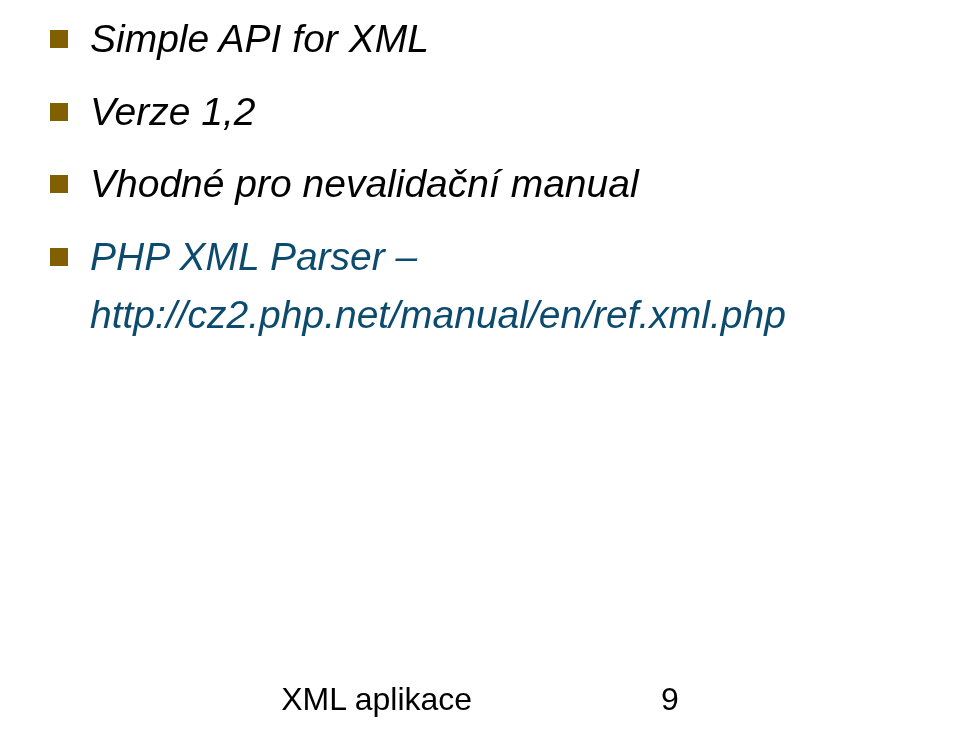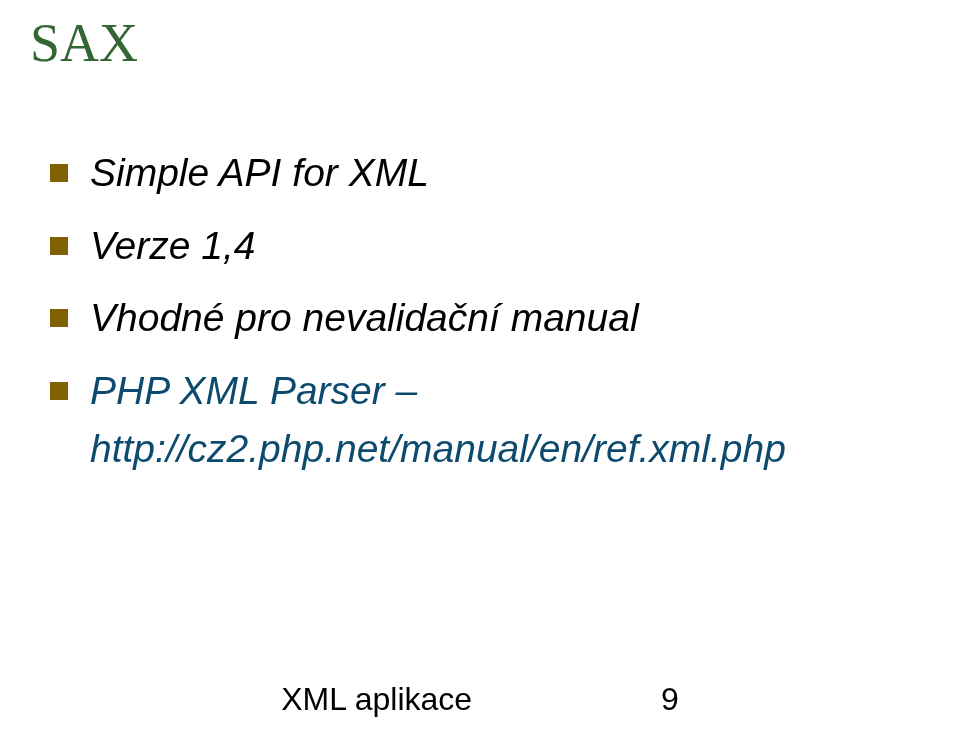--- a/index.html
+++ b/index.html
@@ -64,28 +64,27 @@
   }
   .footer .pnum {
     display: inline-block;
     margin-left: 180px;
   }
 </style>
 </head>
 <body>
 
 <div class="slide">
-  <h1 class="title">SAX</h1>
 
   <ul class="bullets">
     <li>
       <span>Simple API for XML</span>
     </li>
     <li>
-      <span>Verze 1,4</span>
+      <span>Verze 1,2</span>
     </li>
     <li>
       <span>Vhodné pro nevalidační manual</span>
     </li>
     <li>
       <span class="link">PHP XML Parser – http://cz2.php.net/manual/en/ref.xml.php</span>
     </li>
   </ul>
 
   <div class="footer">

